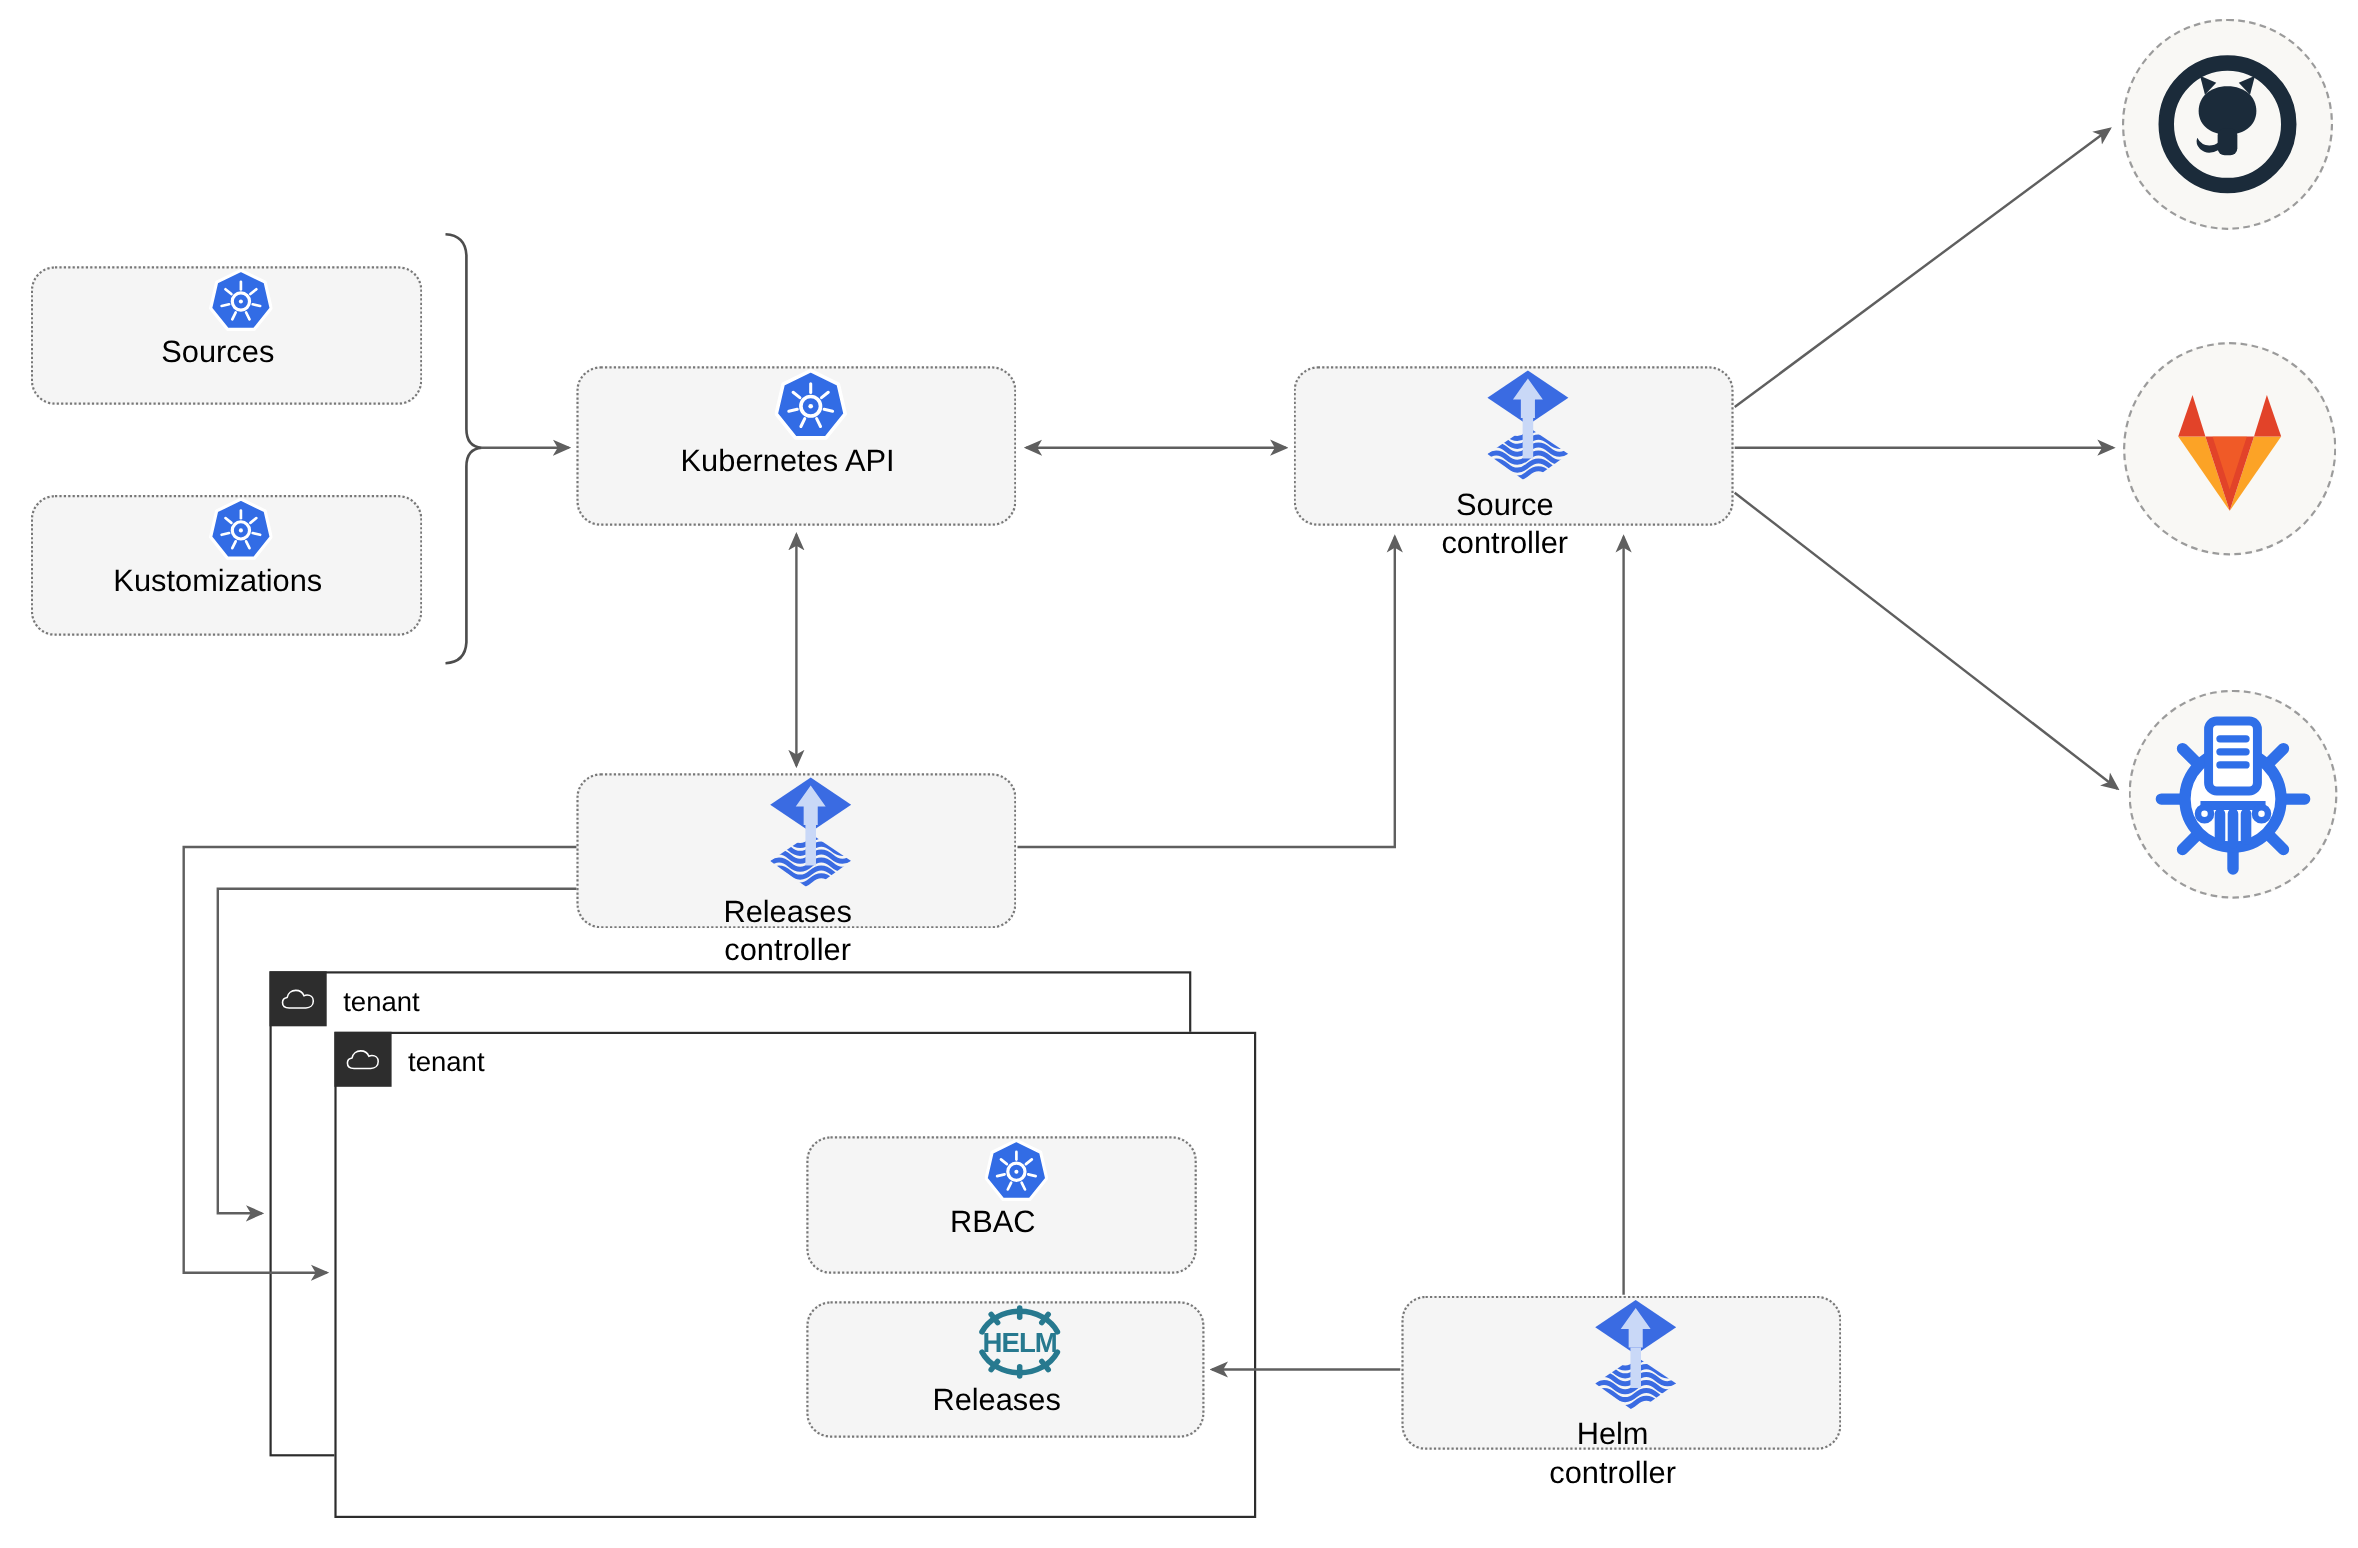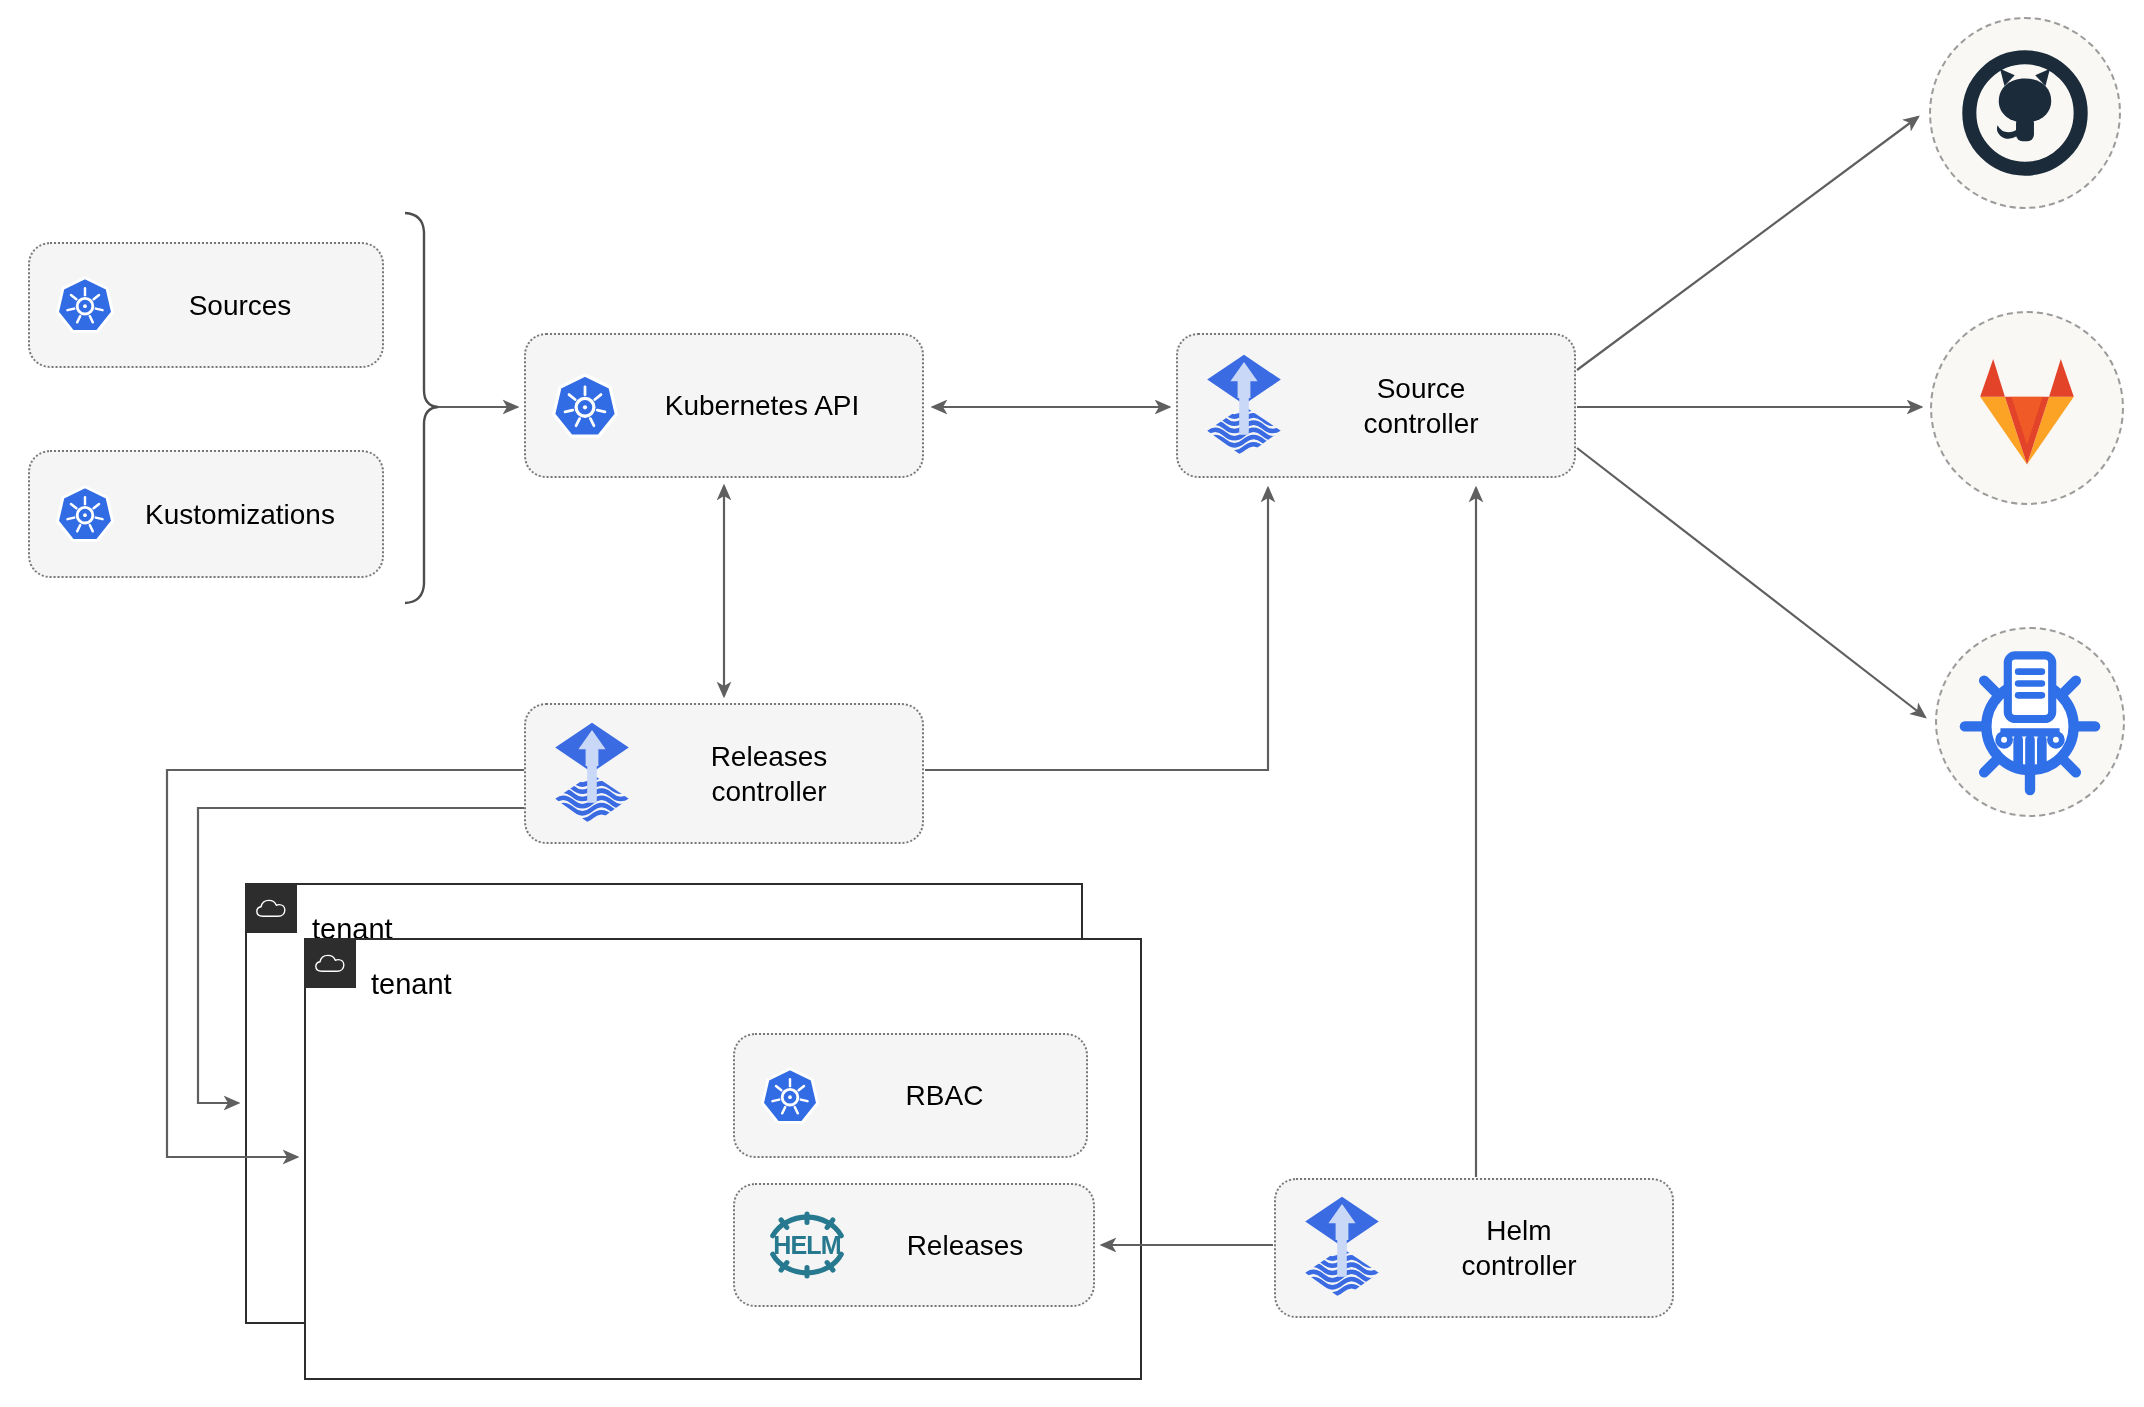--- a/index.html
+++ b/index.html
@@ -3,36 +3,36 @@
 <meta charset="utf-8">
 <style>
   html,body{margin:0;padding:0;background:#ffffff;}
   #canvas{
     position:relative;width:2144px;height:1407px;background:#ffffff;overflow:hidden;
     font-family:"Liberation Sans", sans-serif;color:#000;
   }
   .node{
     position:absolute;box-sizing:border-box;background:#F5F5F5;
     border:2px dotted #777;border-radius:22px;
-    display:flex;align-items:center;z-index:2;
+    display:flex;align-items:center;z-index:2;flex-direction:column;
   }
   .node .icon{flex:0 0 auto;display:flex;align-items:center;justify-content:center;margin-left:26px;}
   .node .lbl{
     flex:1 1 auto;text-align:center;font-size:28px;line-height:1.25;color:#000;
     padding:0 24px 0 8px;white-space:pre-line;
   }
   .tenant{
     position:absolute;box-sizing:border-box;background:#ffffff;
     border:2px solid #2D2D2D;z-index:1;
   }
   .tenant .tab{
     position:absolute;left:-2px;top:-2px;width:52px;height:50px;background:#2D2D2D;
     display:flex;align-items:center;justify-content:center;
   }
-  .tenant .tlabel{position:absolute;left:65px;top:12px;font-size:29px;color:#000;margin-top:16px;}
+  .tenant .tlabel{position:absolute;left:65px;top:12px;font-size:25px;color:#000;}
   .circle{
     position:absolute;box-sizing:border-box;border-radius:50%;
     border:2px dashed #9b9b9b;background:#f9f8f5;
     display:flex;align-items:center;justify-content:center;z-index:2;
   }
   #wires{position:absolute;left:0;top:0;z-index:5;pointer-events:none;}
   #symbol-defs{position:absolute;width:0;height:0;overflow:hidden;}
 </style>
 </head>
 <body>

